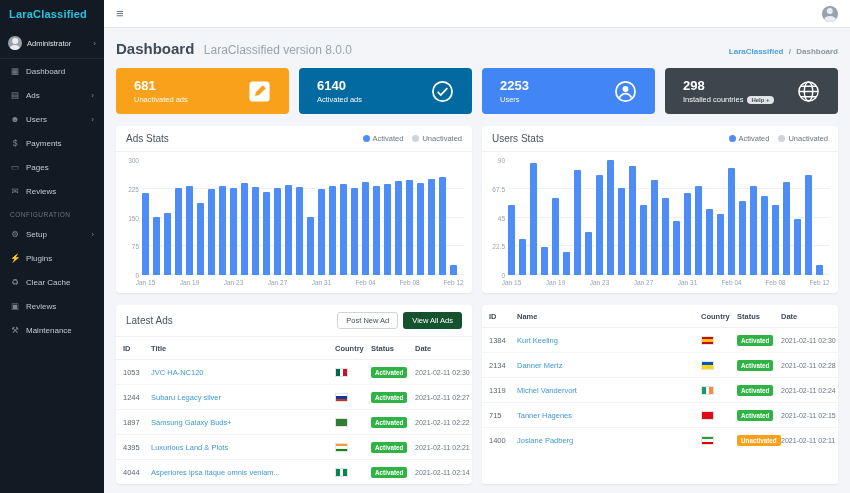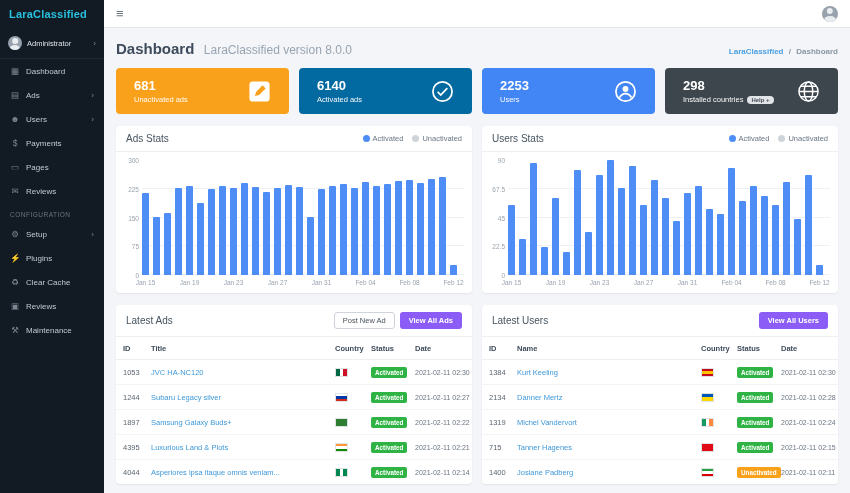--- a/index.html
+++ b/index.html
@@ -75,21 +75,21 @@
   .bar { flex:0 0 7px; width:7px; border-radius:1px 1px 0 0; }
   .xrow { position:relative; height:16px; }
   .xrow span { position:absolute; top:4px; font-size:6.5px; color:#99a3ad;
                transform:translateX(-50%); white-space:nowrap; }
 
   
   .head-btns { display:flex; gap:5px; }
   .btn { font-size:7.5px; padding:3px 8px; border-radius:3px; cursor:pointer; border:1px solid transparent;
          font-family:"Liberation Sans", sans-serif; }
   .btn-light { background:#fff; border-color:#ced4da; color:#495057; }
-  .btn-purple { background:#8b5cf6; color:#fff;font-weight:bold; }
+  .btn-purple { background:#14532d; color:#fff; }
   table { width:100%; border-collapse:collapse; table-layout:fixed; }
   th { text-align:left; font-size:7.5px; color:#3e4b5b; padding:6.5px 7px; border-bottom:1px solid #edf0f3; }
   td { font-size:7.5px; color:#5a6570; padding:6.5px 7px; border-bottom:1px solid #f2f4f7; }
   tr:last-child td { border-bottom:none; }
   td a { color:#3f98d8; text-decoration:none; cursor:pointer; }
   th:nth-child(1), td:nth-child(1) { width:28px; }
   th:nth-child(3), td:nth-child(3) { width:36px; }
   th:nth-child(4), td:nth-child(4) { width:44px; }
   th:nth-child(5), td:nth-child(5) { width:64px; }
   .title-cell { overflow:hidden; text-overflow:ellipsis; white-space:nowrap; }
@@ -447,26 +447,20 @@
               <td class="title-cell"><a>Asperiores ipsa itaque omnis veniam...</a></td>
               <td><span class="flag" style="background: linear-gradient(to right, rgb(0, 135, 81) 0%, rgb(0, 135, 81) 33.3333%, rgb(255, 255, 255) 33.3333%, rgb(255, 255, 255) 66.6667%, rgb(0, 135, 81) 66.6667%, rgb(0, 135, 81) 100%);"></span></td>
               <td><span class="badge" style="background: rgb(47, 179, 68);">Activated</span></td>
               <td class="date-cell">2021-02-11 02:14</td>
             </tr>
           </tbody>
         </table>
     </div>
 
     <div class="card">
-      <div class="card-head">
-        <span class="card-title">Latest Users</span>
-        <div class="head-btns">
-          <button class="btn btn-purple">View All Users</button>
-        </div>
-      </div>
       <table>
           <thead>
             <tr>
               <th>ID</th>
               <th>Name</th>
               <th>Country</th>
               <th>Status</th>
               <th>Date</th>
             </tr>
           </thead>

